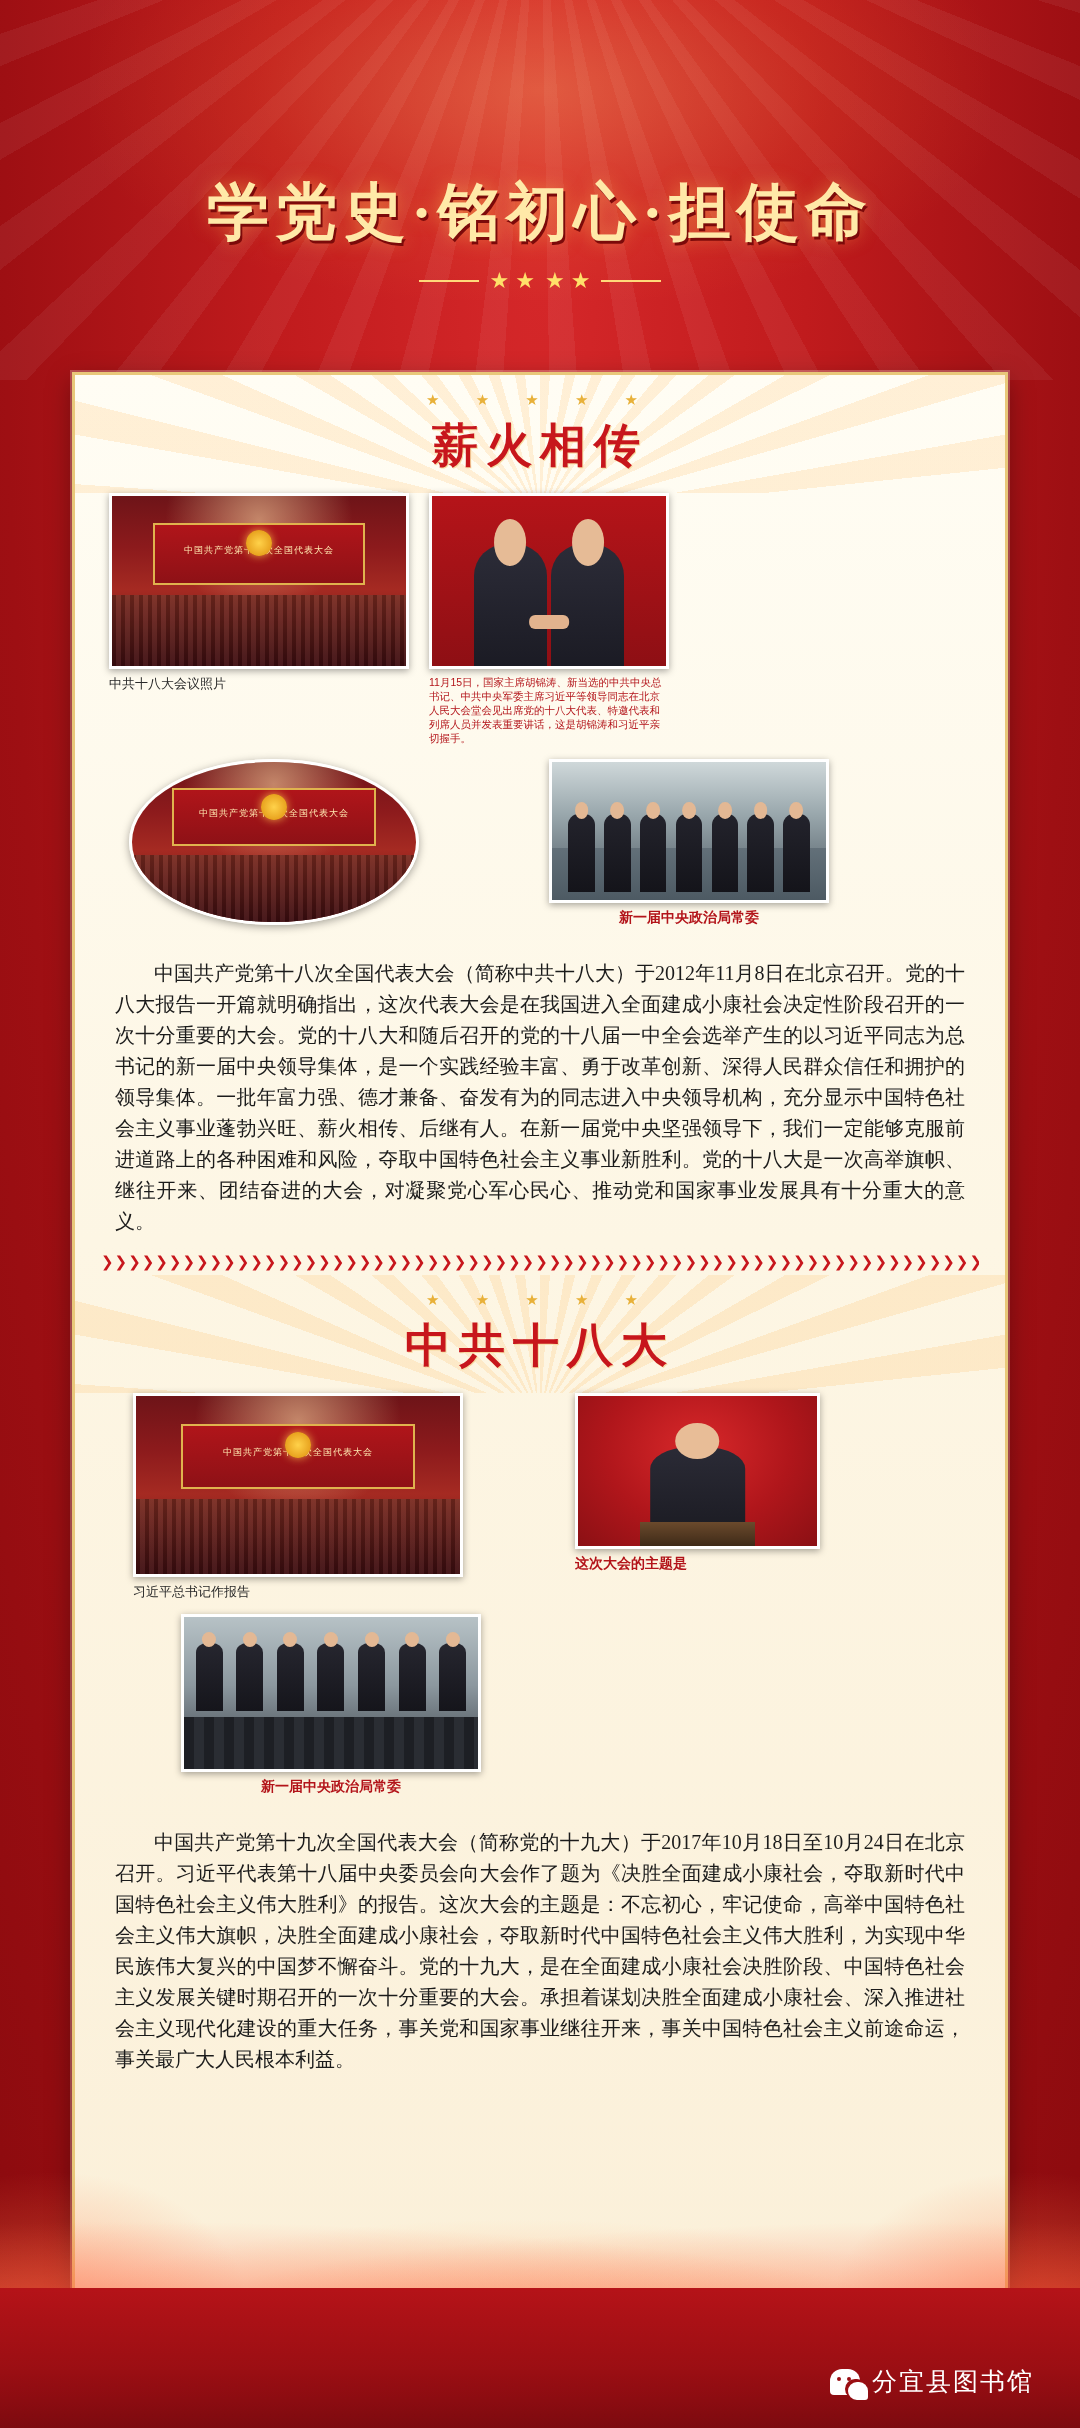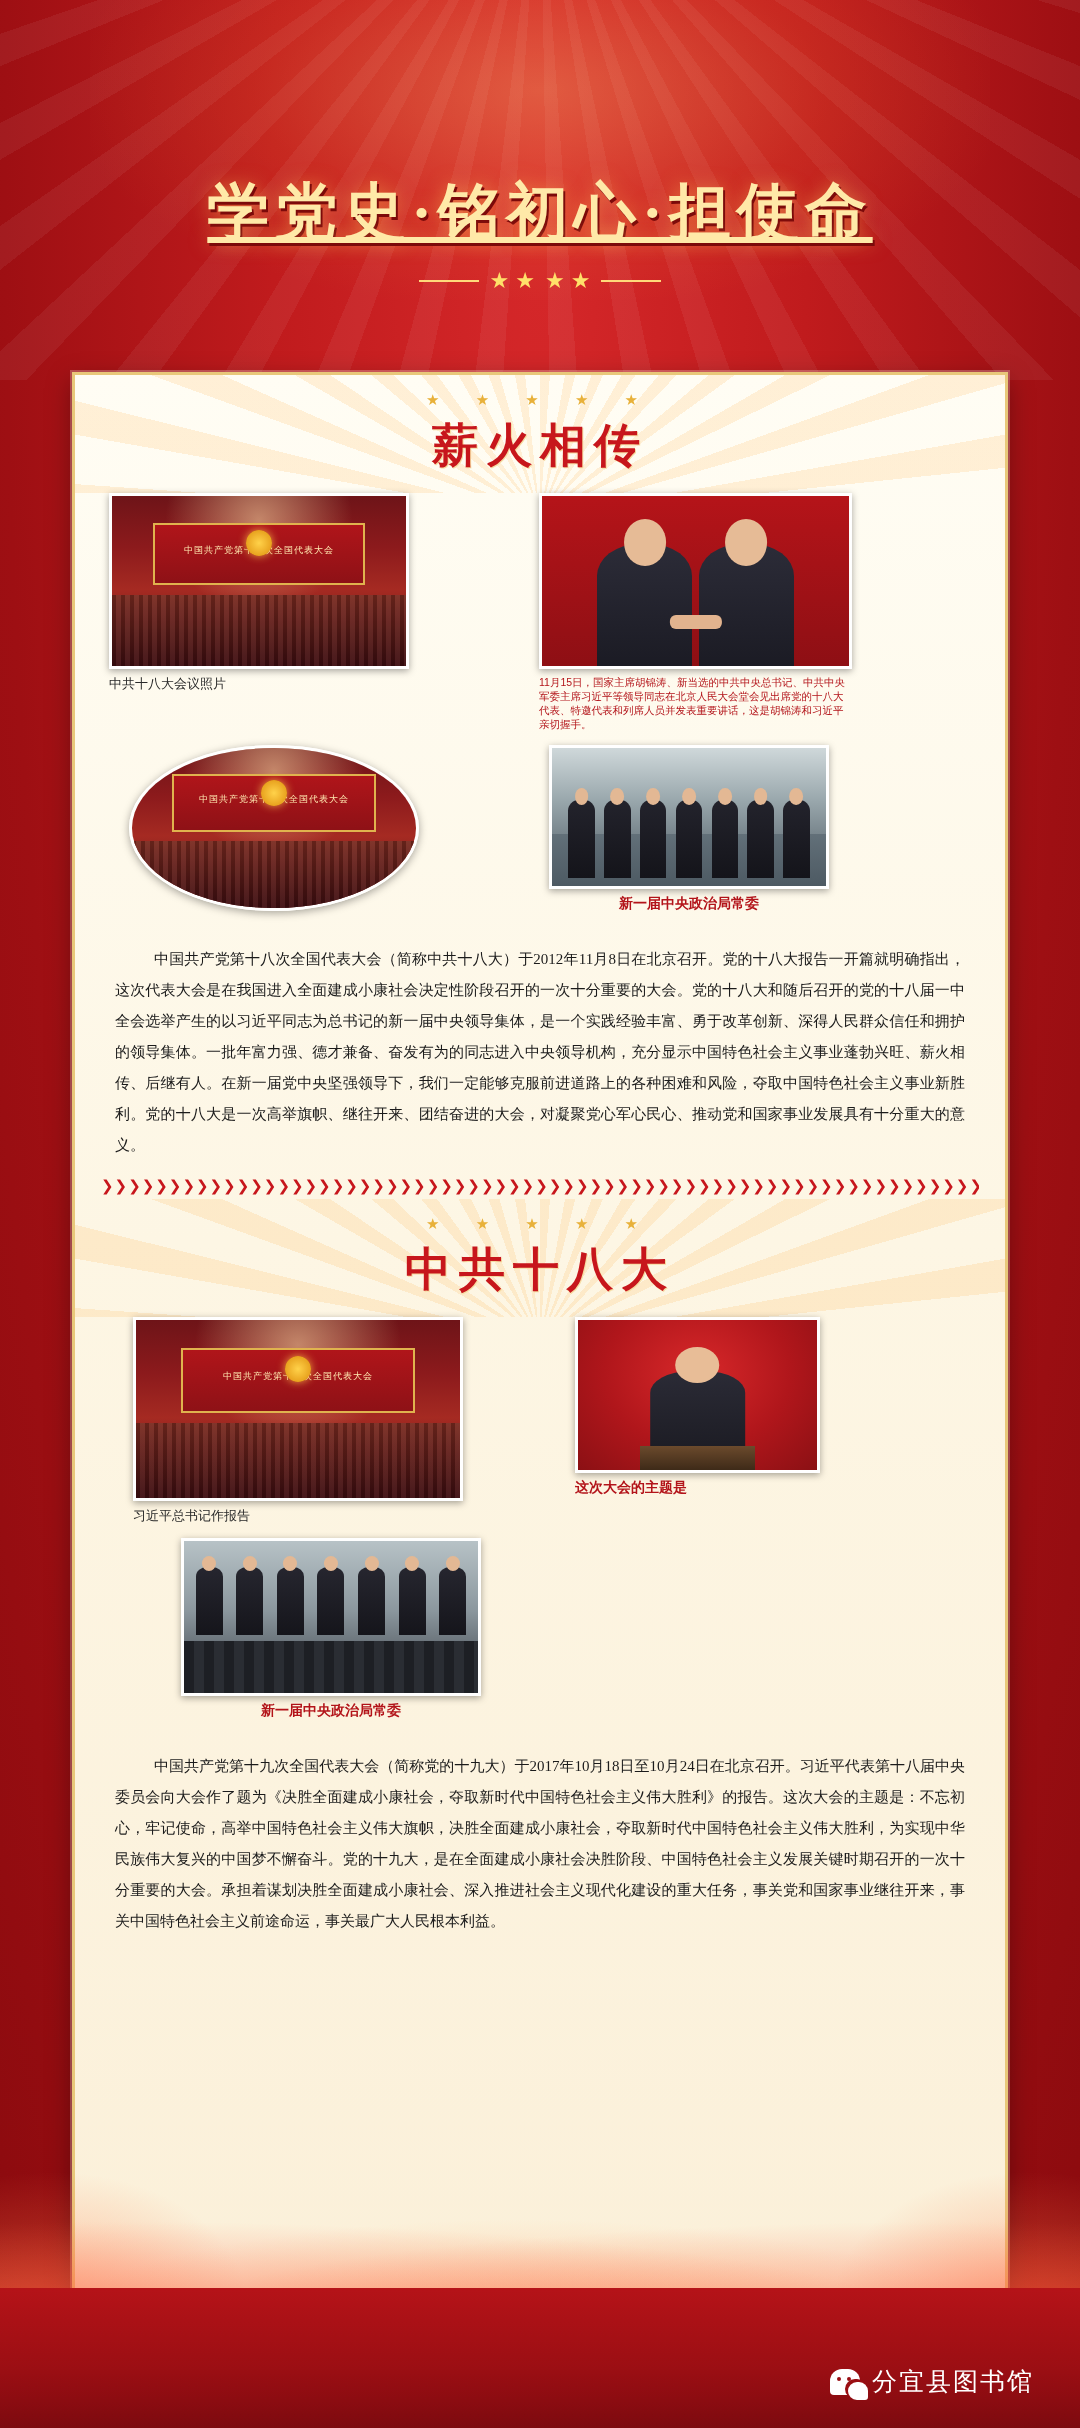--- a/index.html
+++ b/index.html
@@ -76,21 +76,20 @@
     position: absolute;
     top: 170px;
     left: 0; right: 0;
     text-align: center;
     font-family: "Liberation Serif", serif;
     font-size: 62px;
     font-weight: bold;
     color: #ffe9a8;
     letter-spacing: 6px;
     text-shadow: 2px 3px 0 #7c0a0a, 0 0 18px rgba(255,190,90,.55);
-    text-decoration: underline;
   }
   .subtitle-row {
     position: absolute;
     top: 268px;
     left: 0; right: 0;
     display: flex;
     align-items: center;
     justify-content: center;
     gap: 10px;
   }
@@ -361,21 +360,21 @@
   .audience .crowd {
     position: absolute;
     left: 0; right: 0; bottom: 0; height: 34%;
     background:
       repeating-linear-gradient(90deg, #1d1f24 0 10px, #2a2d33 10px 20px);
   }
 
   .bodytext {
     padding: 18px 40px 0 40px;
     font-family: "Liberation Serif", serif;
-    font-size: 15px;
+    font-size: 20px;
     line-height: 31px;
     color: #1b1b1b;
     text-align: justify;
     text-indent: 39px;
   }
 
   .divider {
     margin: 16px 26px 4px 26px;
     height: 18px;
     color: #c7161c;
@@ -488,21 +487,21 @@
       <div class="row">
         <div class="cell" style="width:300px">
           <div class="frame" style="height:170px">
             <div class="hall" style="height:100%">
               <div class="seal"></div>
               <div class="banner">中国共产党第十八次全国代表大会</div>
             </div>
           </div>
           <div class="cap center">中共十八大会议照片</div>
         </div>
-        <div class="cell" style="width:313px;margin-left:110px">
+        <div class="cell" style="width:240px;">
           <div class="frame" style="height:170px">
             <div class="portrait2" style="height:100%">
               <span class="p pa"></span>
               <span class="p pb"></span>
               <span class="hands"></span>
             </div>
           </div>
           <div class="cap red">11月15日，国家主席胡锦涛、新当选的中共中央总书记、中共中央军委主席习近平等领导同志在北京人民大会堂会见出席党的十八大代表、特邀代表和列席人员并发表重要讲话，这是胡锦涛和习近平亲切握手。</div>
         </div>
       </div>

